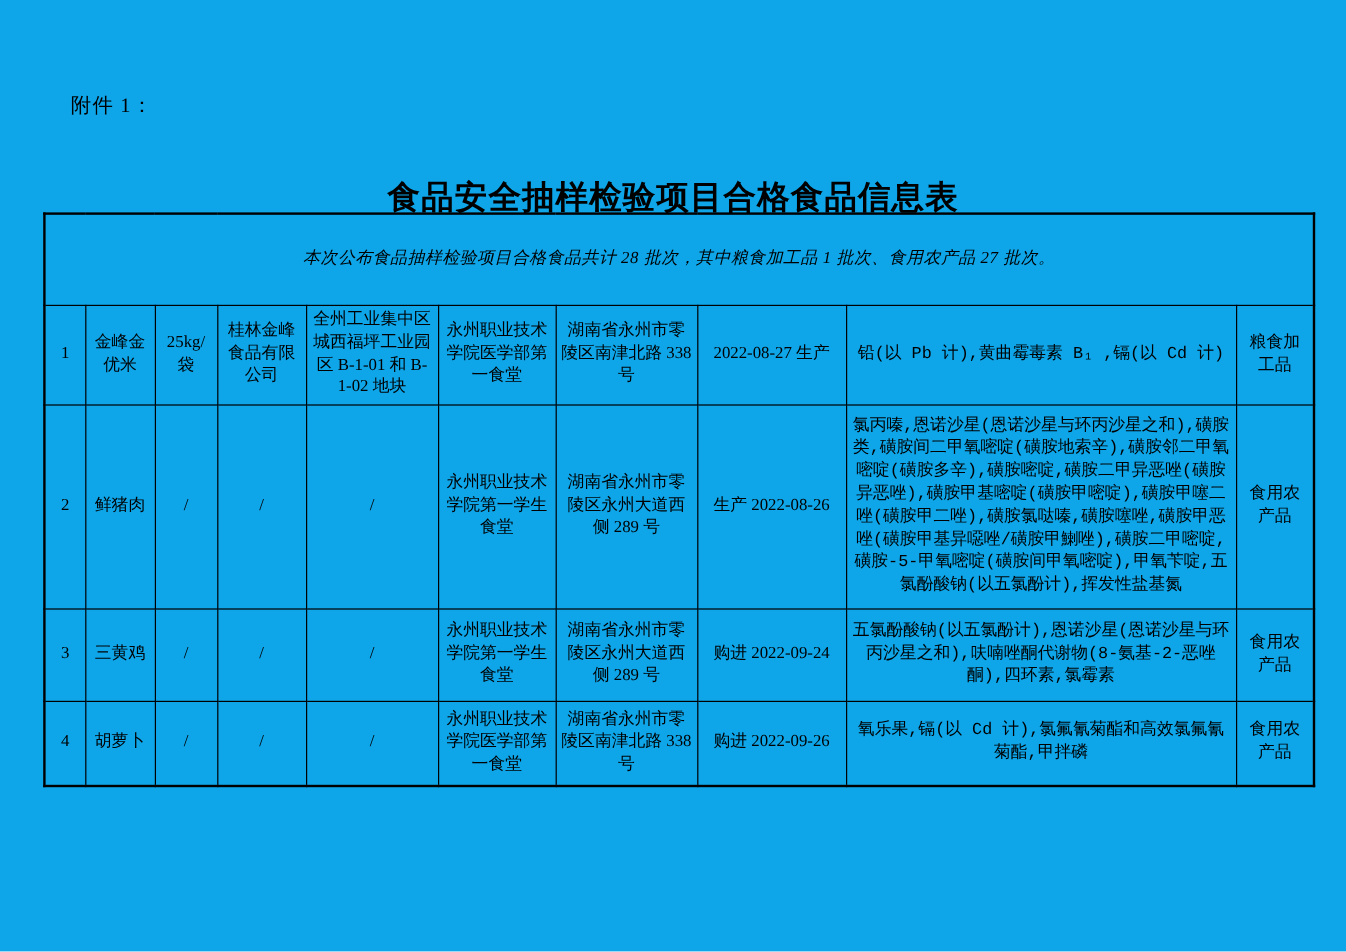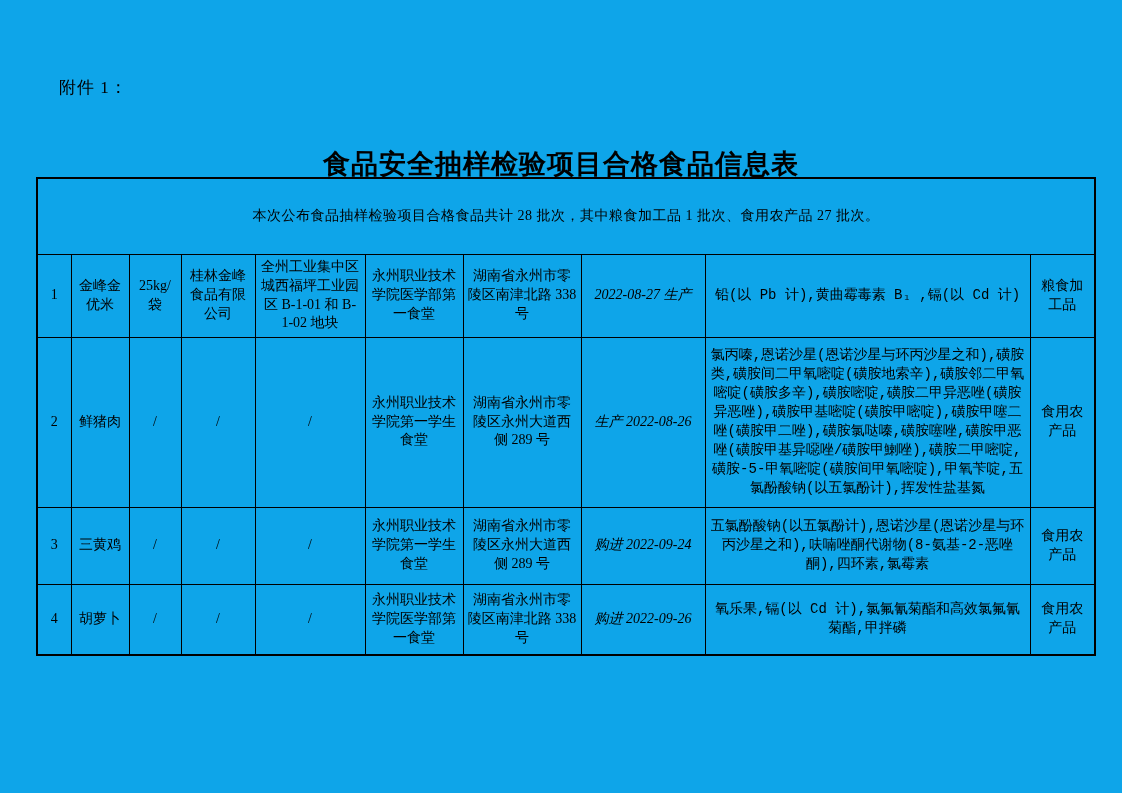--- a/index.html
+++ b/index.html
@@ -57,31 +57,31 @@
   }
   table.main th {
     font-weight: bold;
     font-size: 14.5px;
   }
   td.summary-cell {
     text-align: left;
     font-size: 17px;
     padding: 6px 8px;
     letter-spacing: 0.5px;
+    font-style: italic;
   }
   td.items {
     font-size: 13.5px;
     line-height: 1.38;
     padding: 2px 6px;
     font-family: Liberation Mono, monospace;
   }
   td.datecell {
     font-size: 13.5px;
     padding: 2px 2px;
-    font-style: italic;
   }
   tr.row-summary { height: 76px; }
   tr.row-header  { height: 62px; }
   tr.row-1 { height: 83px; }
   tr.row-2 { height: 170px; }
   tr.row-3 { height: 77px; }
   tr.row-4 { height: 71px; }
 </style>
 </head>
 <body>

